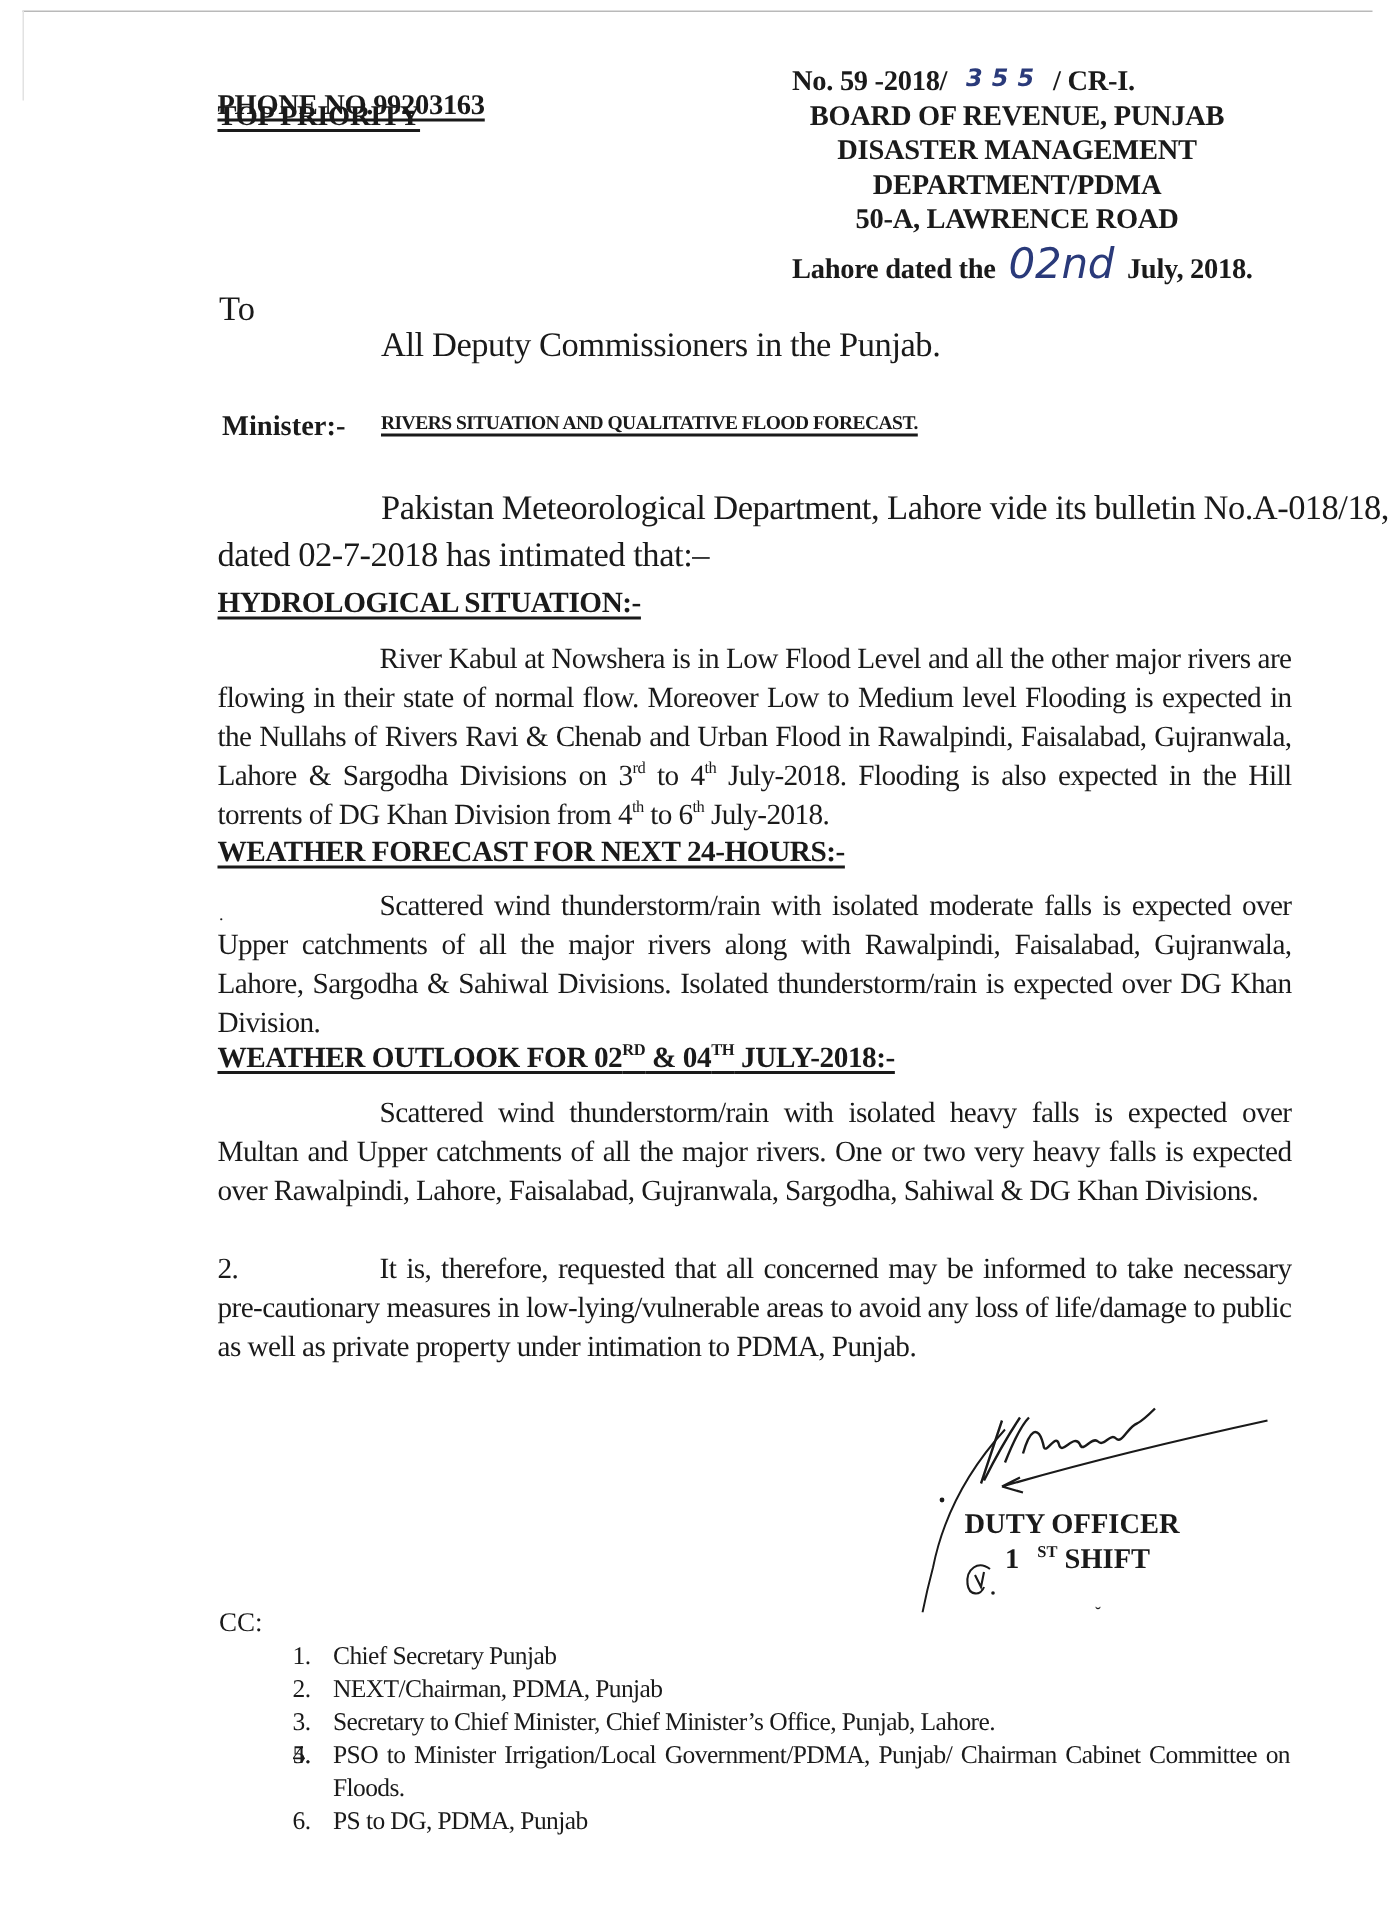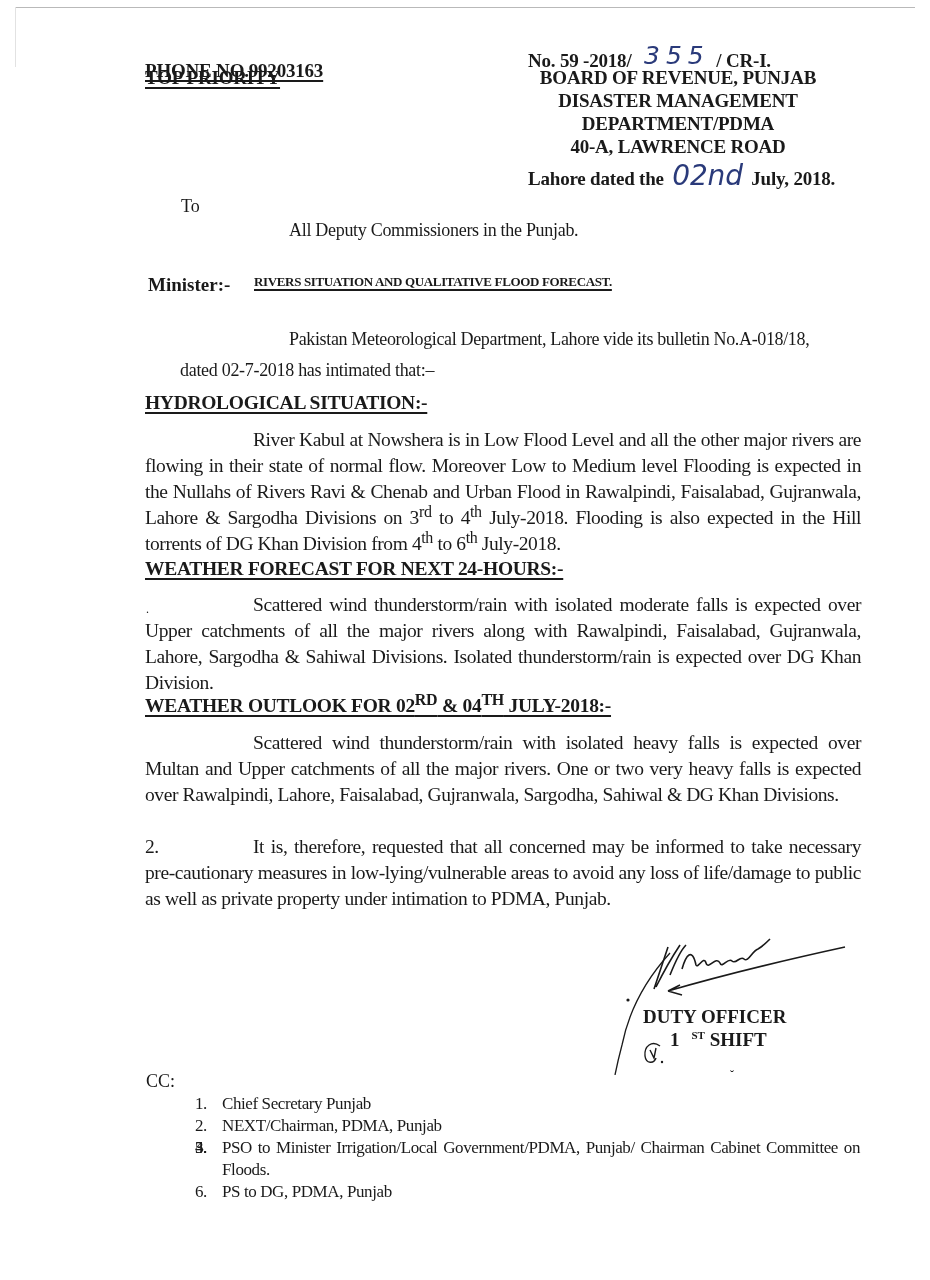--- a/index.html
+++ b/index.html
@@ -6,49 +6,49 @@
   body {
     width: 930px; height: 1280px; background: #ffffff; position: relative; overflow: hidden;
     font-family: "Liberation Serif", serif; color: #1a1a1a;
   }
   .scan-border { position: absolute; left: 15px; top: 7px; width: 900px; height: 1px; background: #b9b9b9; }
   .scan-left { position: absolute; left: 15px; top: 7px; width: 1px; height: 60px; background: #e2e2e2; }
   .abs { position: absolute; white-space: nowrap; }
   .u { text-decoration: underline; text-decoration-thickness: 2px; text-underline-offset: 3px; }
   .hdr { font-size: 19px; font-weight: bold; letter-spacing: -0.2px; }
   .hand { font-family: "DejaVu Sans", sans-serif; color: #2a3a7a; font-style: italic; font-weight: normal; }
-  .body-txt { font-size: 18px; line-height: 26px; margin-left: 35px; }
+  .body-txt { font-size: 23px; line-height: 26px; }
   .para { position: absolute; left: 145px; width: 716px; text-align: justify; font-size: 19.5px; line-height: 26px; letter-spacing: -0.4px; word-spacing: 0px; }
   .para .indent { display: inline-block; width: 108px; }
   .para.last-left { text-align-last: left; }
   .sec-head { font-size: 19.5px; font-weight: bold; letter-spacing: -0.3px; }
-  sup { font-size: 16px; line-height: 0; vertical-align: super; }
+  sup { font-size: 11px; line-height: 0; vertical-align: super; }
   .cc-list { position: absolute; left: 195px; top: 1093px; margin: 0; padding: 0; list-style: none; width: 665px; }
   .cc-list li { position: relative; padding-left: 27px; font-size: 17px; line-height: 22px; letter-spacing: -0.4px; text-align: justify; }
   .cc-list li .num { position: absolute; left: 0; top: 0; }
   .sig svg { position: absolute; }
 </style>
 </head>
 <body>
 
 <div class="scan-border"></div>
 <div class="scan-left"></div>
 
 <div class="abs hdr u" style="left:145px; top:60px;">PHONE NO.99203163</div>
 <div class="abs hdr u" style="left:145px; top:67px;">TOP PRIORITY</div>
 
 <div class="abs hdr" style="left:528px; top:44px;">
   <span>No. 59 -2018/</span>
-  <span class="hand" style="font-size:25px; letter-spacing:6px; margin-left:8px; position:relative; top:-3px;">355</span>
+  <span class="hand" style="font-size:16px; letter-spacing:6px; margin-left:8px; position:relative; top:-3px;font-weight:bold;">355</span>
   <span style="margin-left:2px;">/ CR-I.</span>
 </div>
 <div class="abs hdr" style="left:528px; top:67px; width:300px; text-align:center;">BOARD OF REVENUE, PUNJAB</div>
 <div class="abs hdr" style="left:528px; top:90px; width:300px; text-align:center;">DISASTER MANAGEMENT</div>
 <div class="abs hdr" style="left:528px; top:113px; width:300px; text-align:center;">DEPARTMENT/PDMA</div>
-<div class="abs hdr" style="left:528px; top:136px; width:300px; text-align:center;">40-A, LAWRENCE ROAD</div>
+<div class="abs hdr" style="left:528px; top:136px; width:300px; text-align:center;">50-A, LAWRENCE ROAD</div>
 <div class="abs hdr" style="left:528px; top:159px;">
   <span>Lahore dated the</span>
   <span class="hand" style="font-size:28px; margin:0 4px;">02nd</span>
   <span>July, 2018.</span>
 </div>
 
 <div class="abs body-txt" style="left:146px; top:193px;">To</div>
 <div class="abs body-txt" style="left:254px; top:217px; letter-spacing:-0.3px;">All Deputy Commissioners in the Punjab.</div>
 
 <div class="abs" style="left:148px; top:274px; font-size:19px; font-weight:bold;">Minister:-</div>
@@ -82,17 +82,17 @@
     <path d="M20 8 C 12 2, 4 8, 5 18 C 6 26, 14 26, 16 20 M10 12 L 14 20 L 16 10" fill="none" stroke="#1a1a1a" stroke-width="1.4"></path>
     <circle cx="22" cy="24" r="1.2" fill="#1a1a1a"></circle>
   </svg>
   <div class="abs" style="left:730px; top:1068px; font-size:12px;">˘</div>
 </div>
 
 <div class="abs" style="left:146px; top:1071px; font-size:18px;">CC:</div>
 <ul class="cc-list">
   <li><span class="num">1.</span><span>Chief Secretary Punjab</span></li>
   <li><span class="num">2.</span><span>NEXT/Chairman, PDMA, Punjab</span></li>
-  <li><span class="num">3.</span></li>
+  <li><span class="num">3.</span><span>Secretary to Chief Minister, Chief Minister’s Office, Punjab, Lahore.</span></li>
   <li><span class="num">4.</span></li>
   <li style="text-align-last:left;"><span class="num">5.</span><span>PSO to Minister Irrigation/Local Government/PDMA, Punjab/ Chairman Cabinet Committee on Floods.</span></li>
   <li><span class="num">6.</span><span>PS to DG, PDMA, Punjab</span></li>
 </ul>
 
 </body></html>

